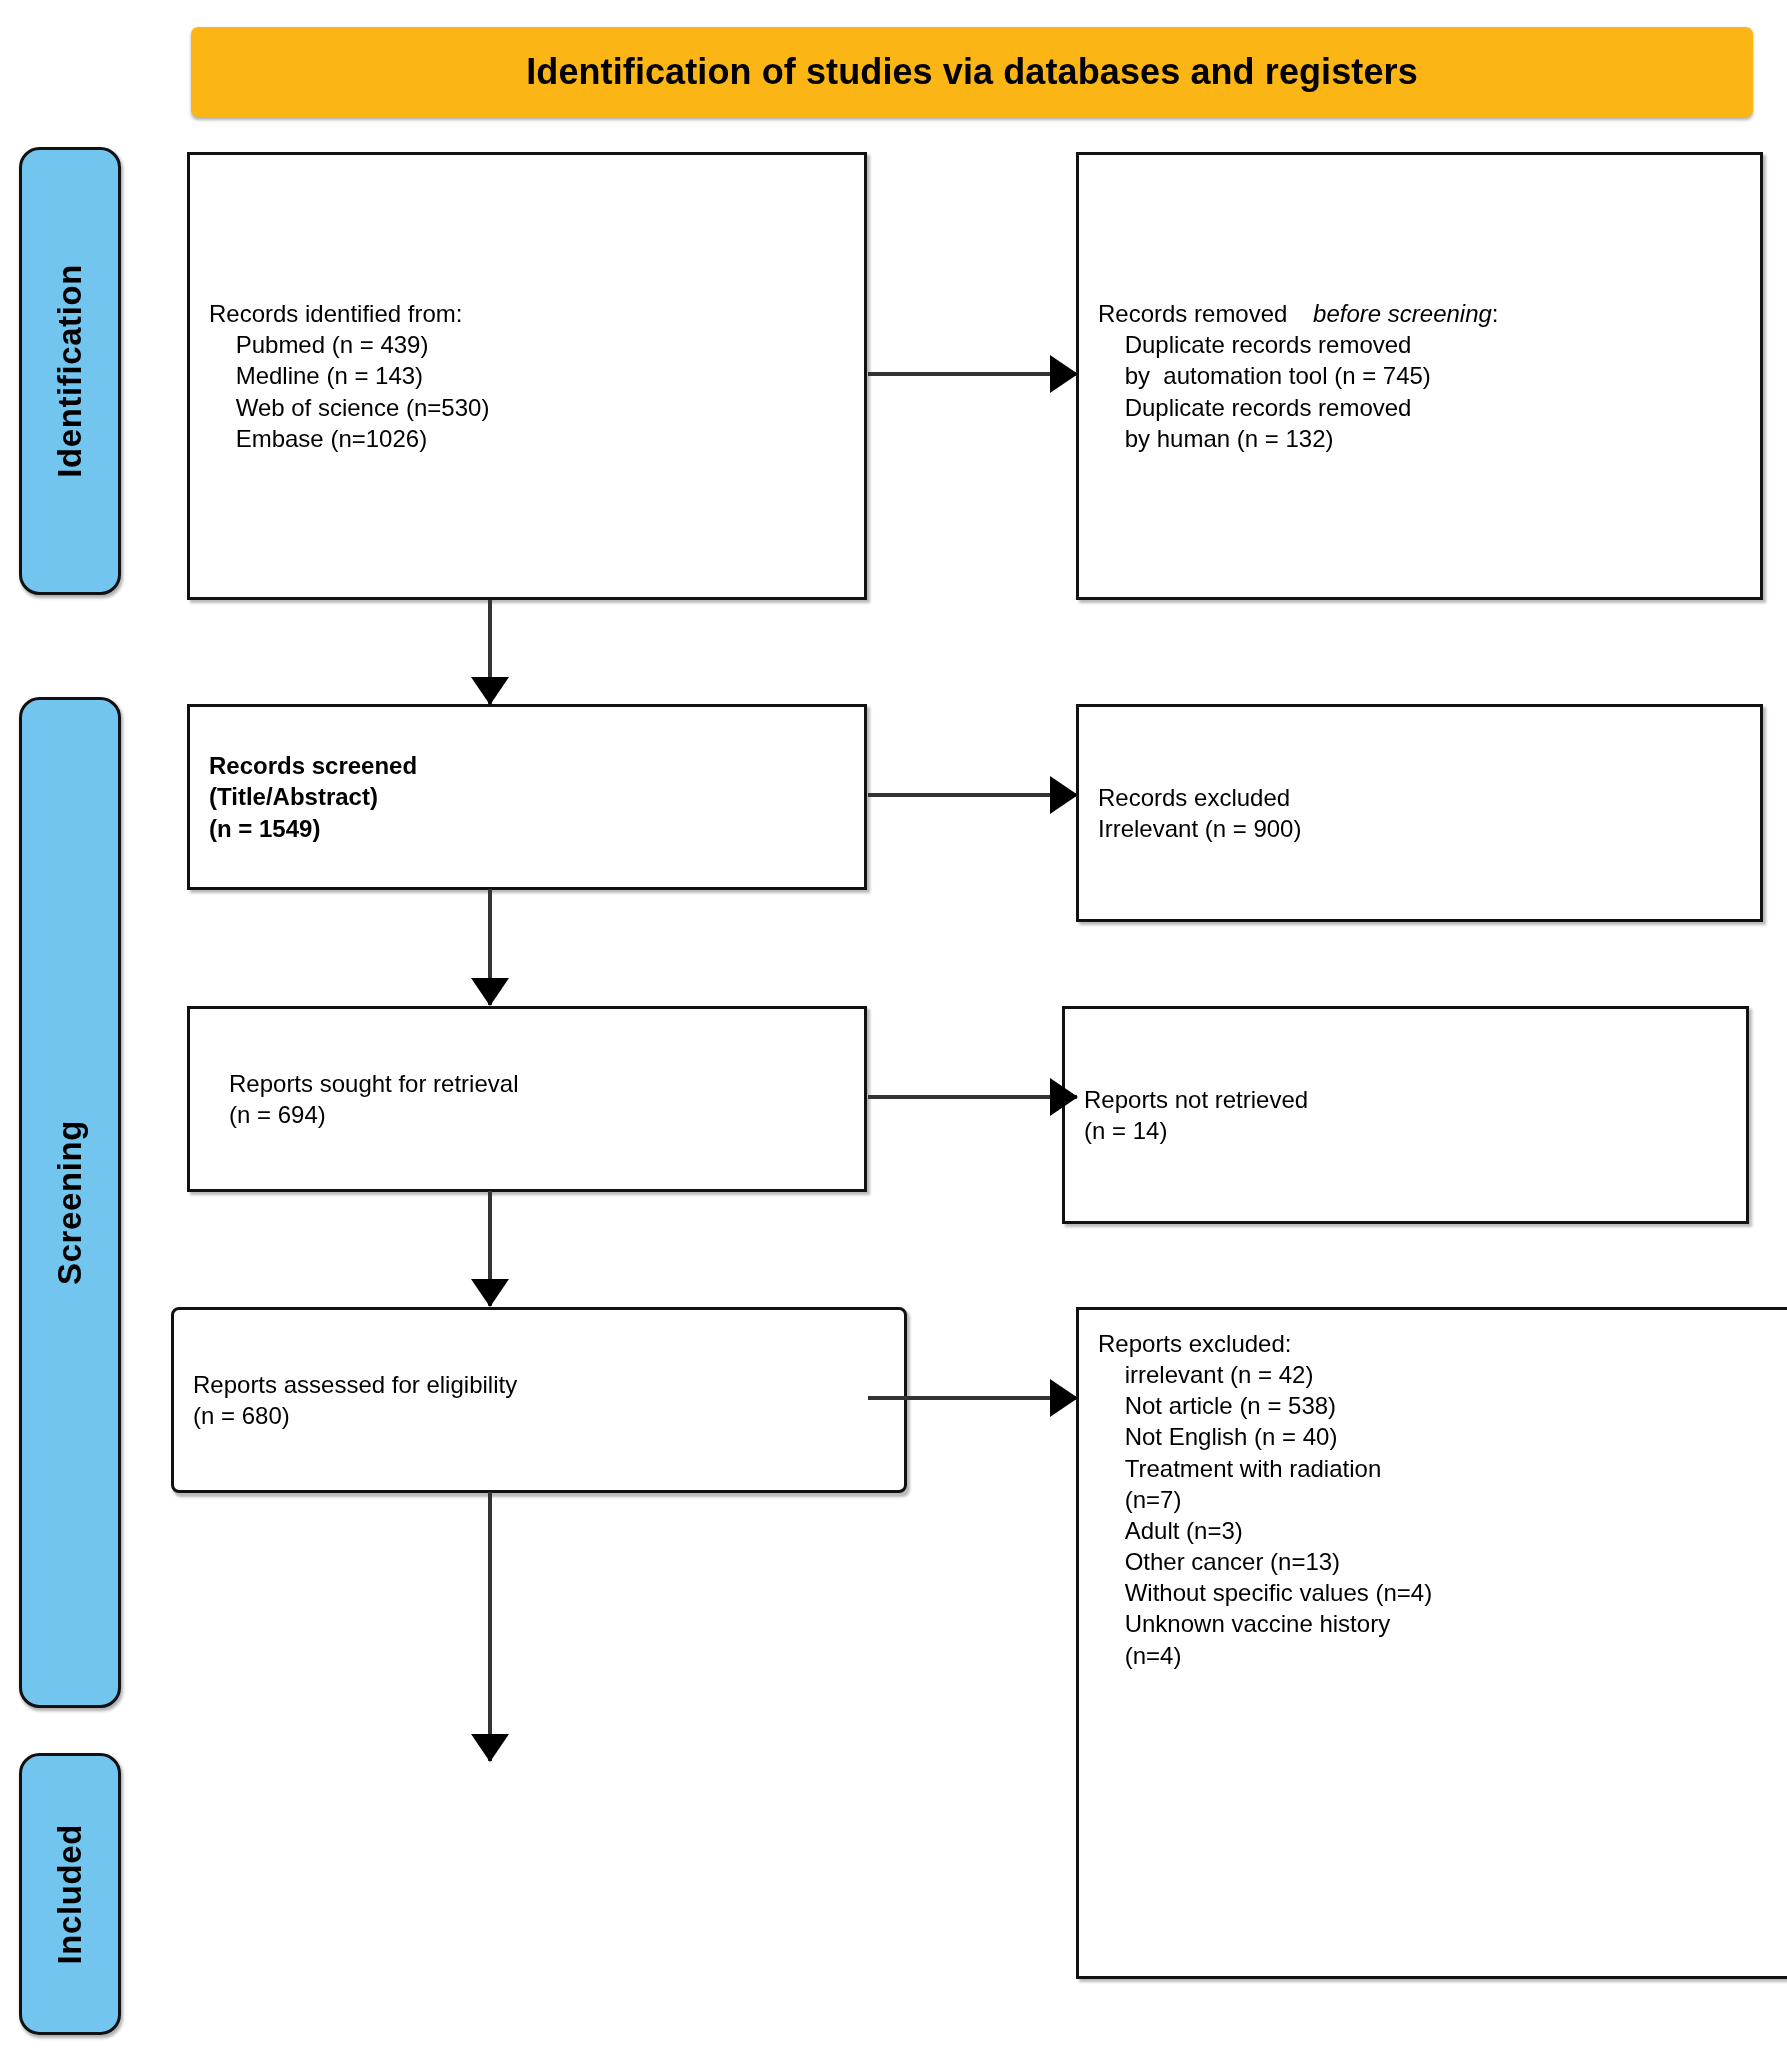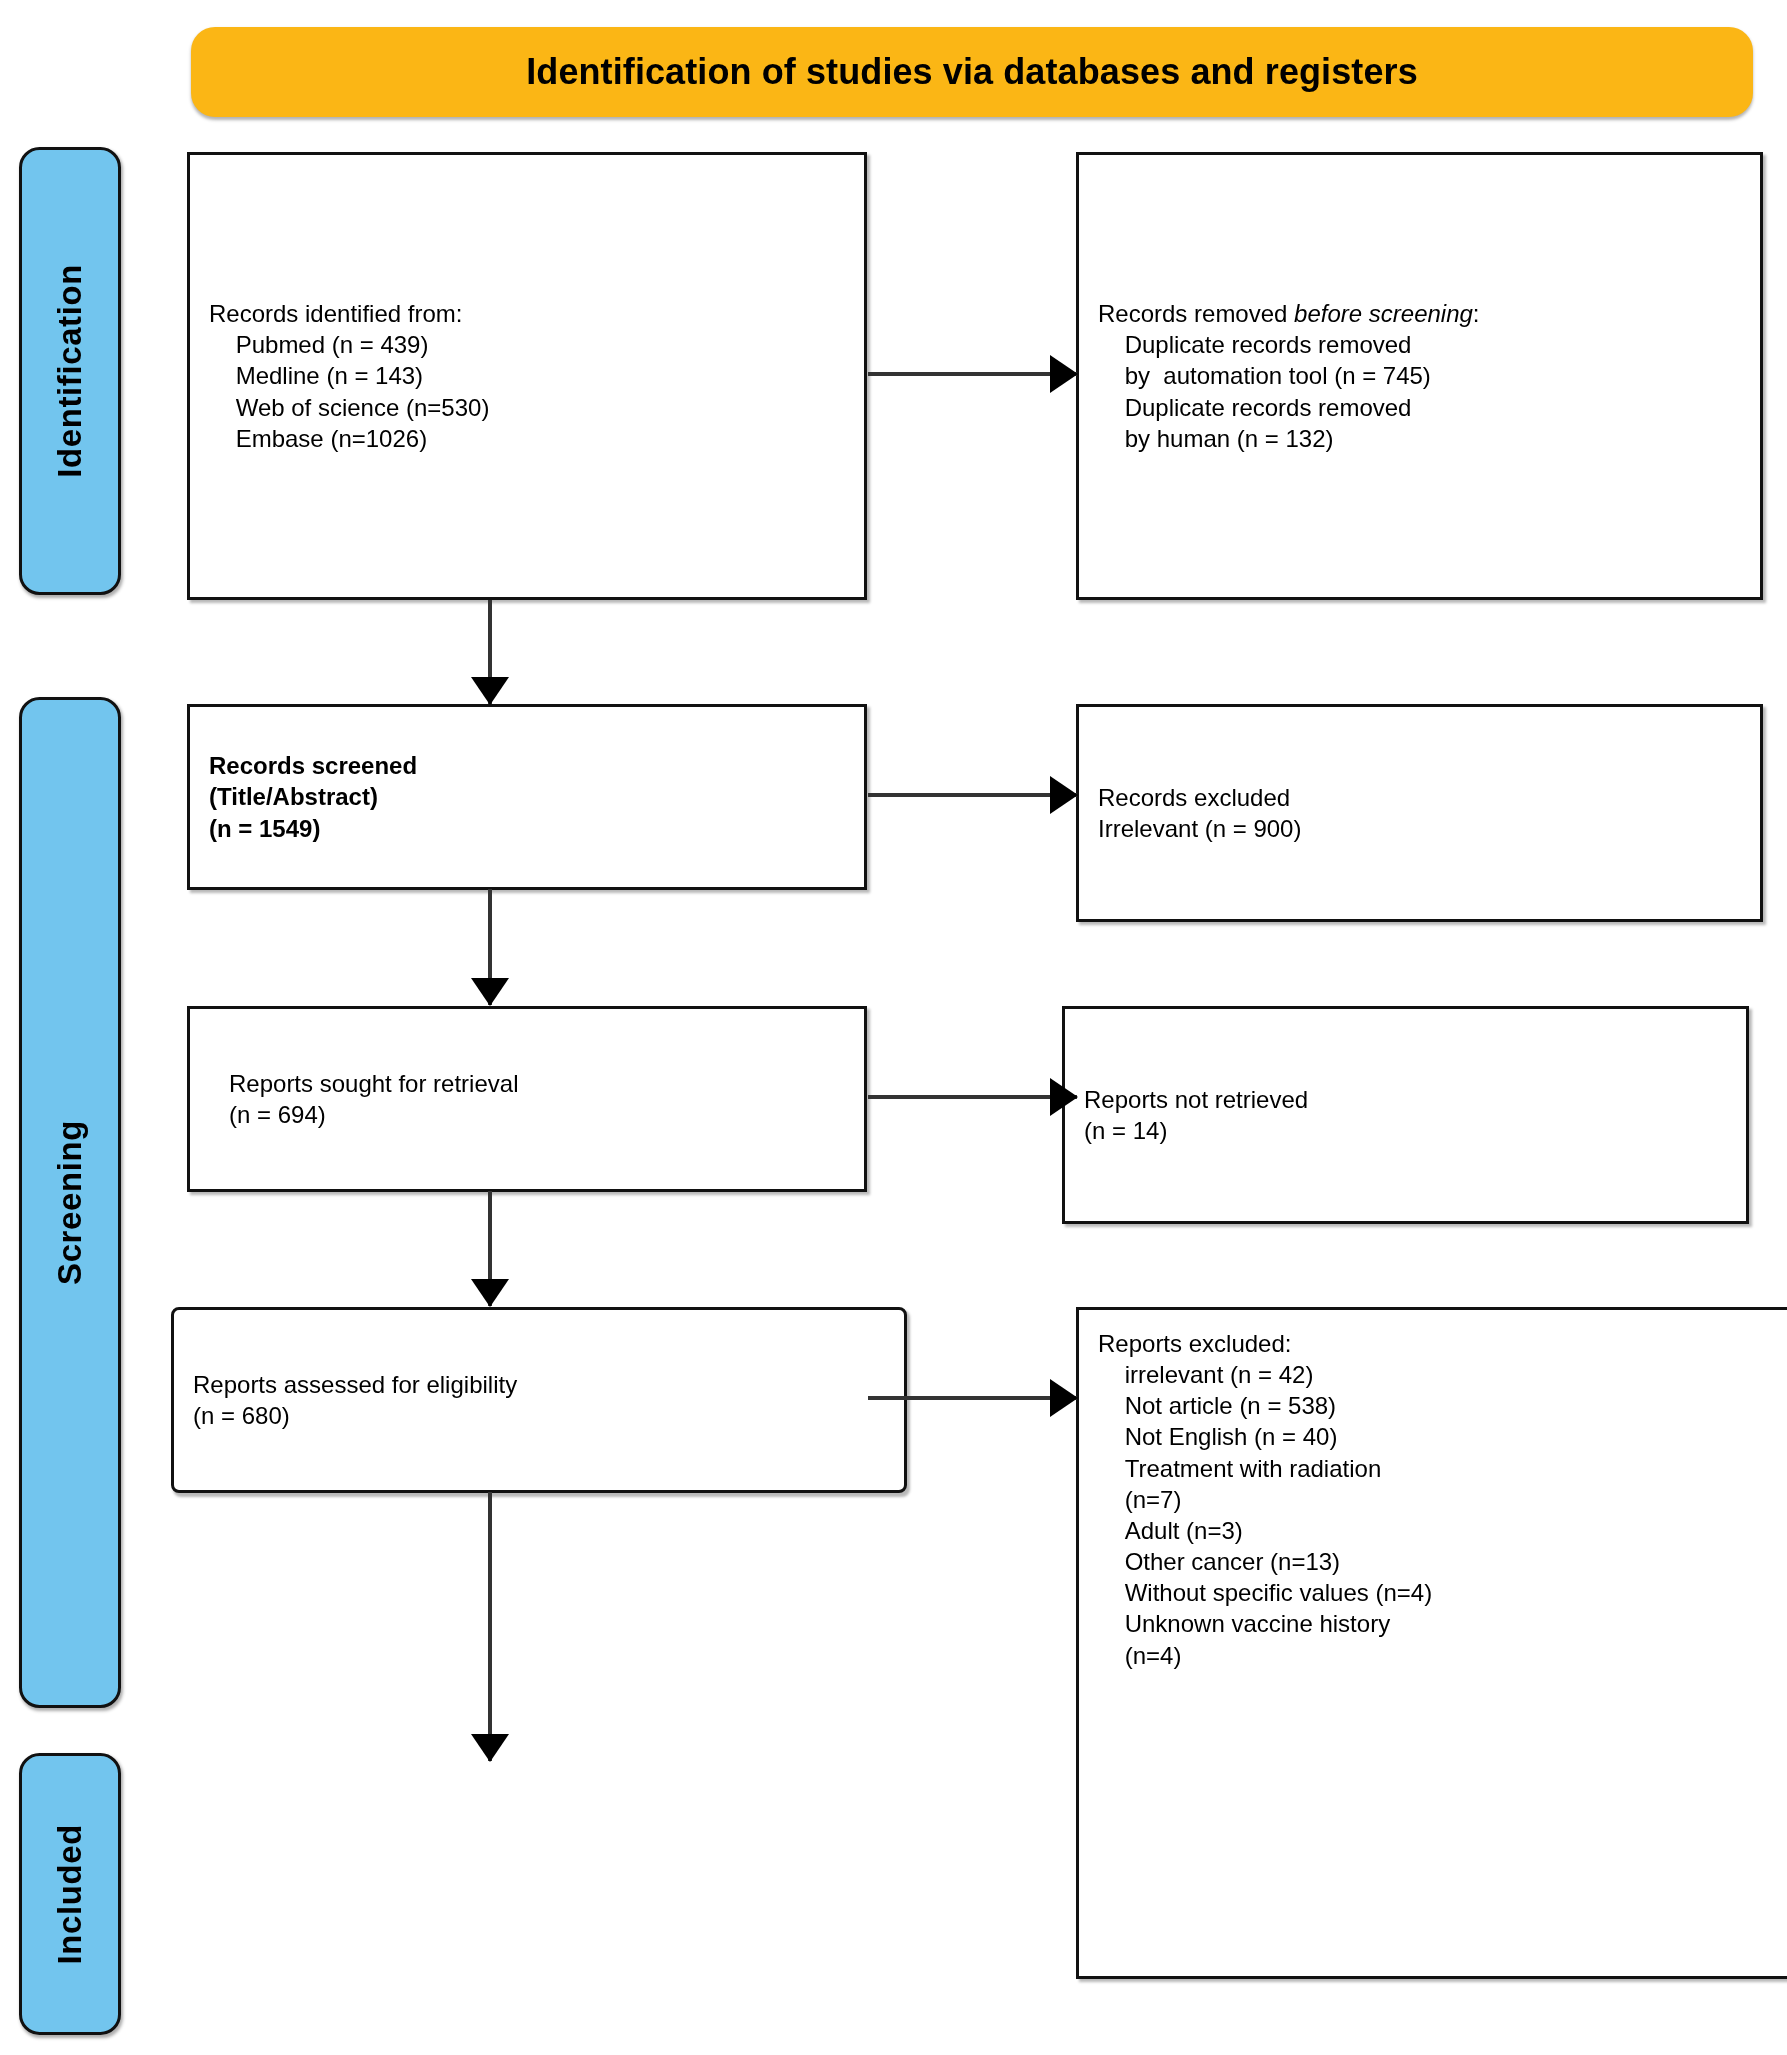--- a/index.html
+++ b/index.html
@@ -23,21 +23,21 @@
   }
 
   
   .banner {
     position: absolute;
     left: 191px;
     top: 27px;
     width: 1562px;
     height: 90px;
     background: #FBB615;
-    border-radius: 24px;
+    border-radius: 7px;
     box-shadow: 0 2.6px 3.2px rgba(0,0,0,0.30);
     display: flex;
     align-items: center;
     justify-content: center;
     box-sizing: border-box;
   }
   .banner-title {
     font-size: 36px;
     font-weight: bold;
     color: #000000;
@@ -79,21 +79,21 @@
     box-sizing: border-box;
     box-shadow: 2.6px 3.2px 2.6px rgba(0,0,0,0.28);
     padding: 14px 19px;
   }
   .box-text {
     font-size: 24px;
     line-height: 1.30;
     color: #000000;
     white-space: pre-wrap;
   }
-  .box-text .ital { font-style: italic; }
+  .box-text .ital { font-style: italic; margin-left: 19px; }
   .box-inner-pad { display: flex; flex-direction: column; justify-content: center; height: 100%; }
 
   
   #box-identified      { left: 187px;  top: 152px;  width: 680px; height: 448px; }
   #box-screened        { left: 187px;  top: 704px; width: 680px; height: 186px; font-weight: bold; }
   #box-sought          { left: 187px;  top: 1006px; width: 680px; height: 186px; padding-left: 39px; }
   #box-assessed        { left: 171px;  top: 1307px; width: 736px; height: 186px; border-radius: 8px; }
   #box-included        { left: 187px;  top: 1761px; width: 680px; height: 269px; }
 
   

